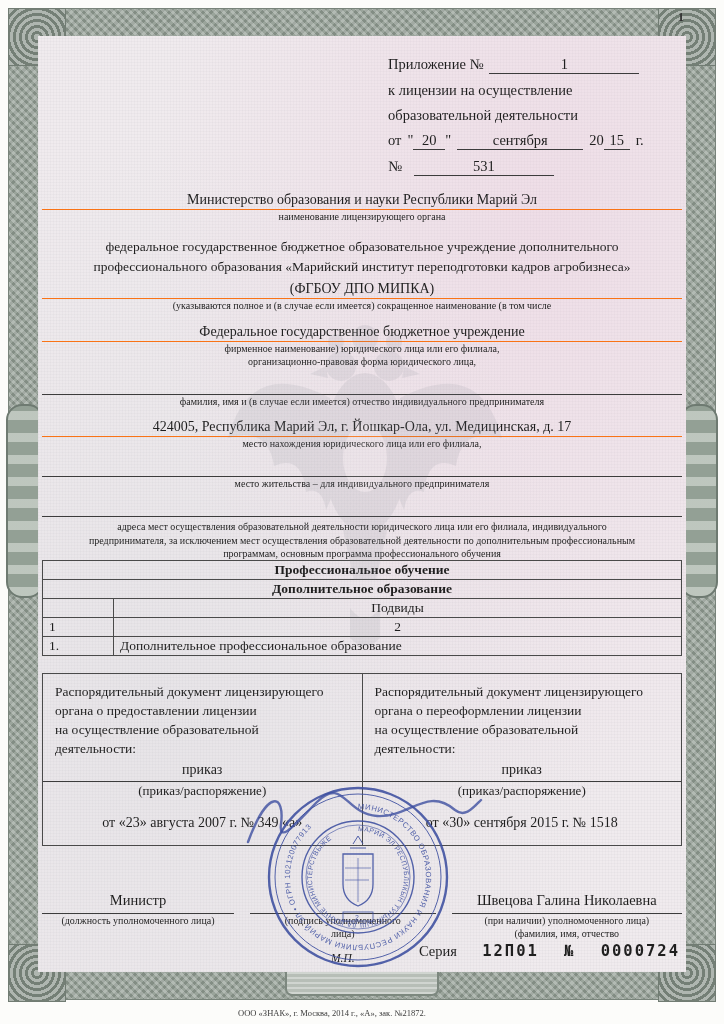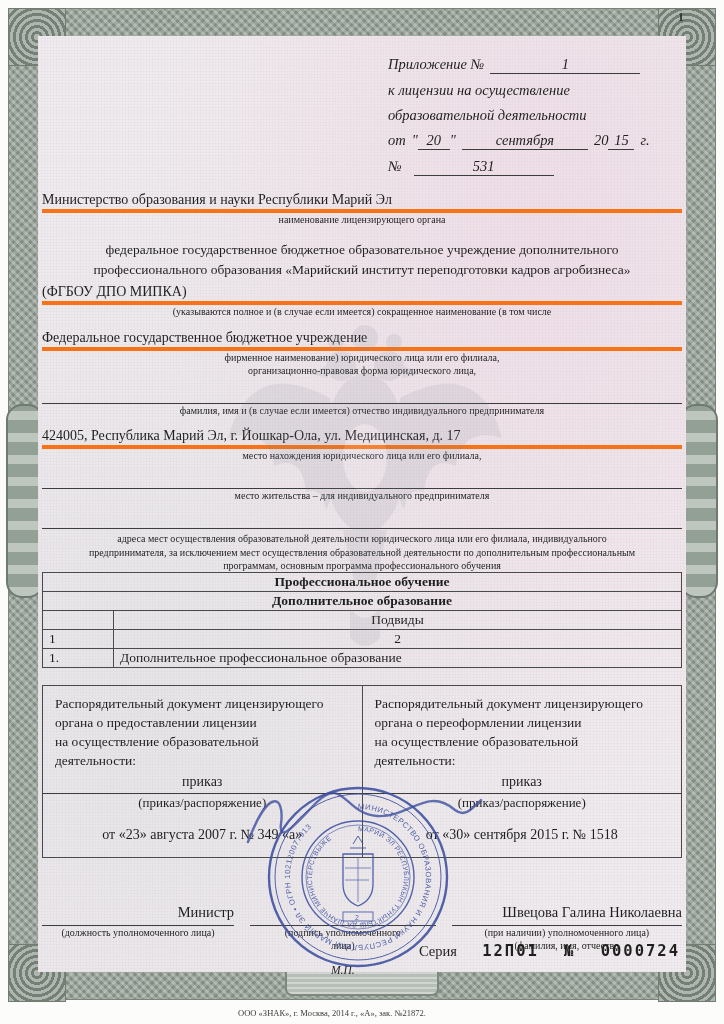--- a/index.html
+++ b/index.html
@@ -26,27 +26,27 @@
           background:#b7beb7;border:2px solid #7d887f;border-radius:7px;
           background-image:repeating-linear-gradient(0deg, rgba(255,255,255,.35) 0 2px, rgba(0,0,0,0) 2px 5px);}
   .paper{position:absolute;left:38px;right:38px;top:36px;bottom:52px;background-color:#f0ebee;
          background-image:
            radial-gradient(ellipse at 78% 20%, rgba(236,193,216,.32), rgba(0,0,0,0) 55%),
            radial-gradient(ellipse at 18% 72%, rgba(198,203,208,.22), rgba(0,0,0,0) 60%),
            repeating-linear-gradient(0deg, rgba(120,120,130,.045) 0 1px, rgba(0,0,0,0) 1px 3px),
            repeating-linear-gradient(90deg, rgba(120,120,130,.045) 0 1px, rgba(0,0,0,0) 1px 3px);}
   .doc{position:absolute;left:42px;right:42px;top:42px;bottom:40px;}
   
-  .value-line{text-align:left;border-bottom:4px solid #f97316;font-size:14px;padding-bottom:1px;}
+  .value-line{text-align:center;border-bottom:1px solid #f97316;font-size:14px;padding-bottom:1px;}
   .blank-line{height:15px;border-bottom:1px solid #3c3c3c;}
   .caption{text-align:center;font-size:10px;line-height:1.32;color:#242424;}
   .page-no{position:absolute;top:10px;right:40px;font-size:12.5px;font-weight:bold;color:#333;}
   
   .appendix{width:280px;margin:14px 14px 0 auto;font-size:14.5px;}
-  .appendix .row{display:flex;align-items:baseline;margin-bottom:8px;white-space:nowrap;font-style:italic;}
+  .appendix .row{display:flex;align-items:baseline;margin-bottom:8px;white-space:nowrap;}
   .u{border-bottom:1px solid #3c3c3c;text-align:center;display:inline-block;}
   .u.num{width:150px;} .u.day{width:32px;} .u.month{width:126px;} .u.year{width:26px;} .u.lic{width:140px;}
   .appendix .gap{width:6px;}
   
   .authority{margin-top:16px;}
   .orgpar{margin-top:14px;text-align:center;font-size:13.5px;line-height:1.45;}
   .shortname{margin-top:5px;font-size:14px;}
   .legal{margin-top:11px;}
   .fieldgap{margin-top:11px;}
   .note{margin-top:3px;}
@@ -60,21 +60,21 @@
   table.orders{width:100%;border-collapse:collapse;margin-top:17px;font-size:13.5px;}
   table.orders td{border:1px solid #4a4a4a;width:50%;vertical-align:top;padding:8px 12px 14px;}
   .order-head{line-height:1.42;}
   .order-type{text-align:center;font-size:14px;border-bottom:1px solid #3c3c3c;margin:3px -12px 0;padding-bottom:3px;}
   .order-cap{text-align:center;font-size:13px;margin-top:1px;}
   .order-details{text-align:center;font-size:14px;margin-top:16px;}
   
   .sigrow{display:flex;justify-content:space-between;margin-top:46px;}
   .sig-col{position:relative;}
   .sig-col.left{width:30%;} .sig-col.mid{width:29%;} .sig-col.right{width:36%;}
-  .sig-val{text-align:right;font-size:14.5px;border-bottom:1px solid #3c3c3c;padding-bottom:2px;min-height:19px;}
+  .sig-val{text-align:center;font-size:14.5px;border-bottom:1px solid #3c3c3c;padding-bottom:2px;min-height:19px;}
   .mp{ text-align:center;font-size:11.5px;margin-top:12px;font-style:italic;}
   
   .stamp{position:absolute;left:223px;top:742px;opacity:.88;}
   .autograph{position:absolute;left:196px;top:736px;}
   .eagle{position:absolute;left:168px;top:196px;opacity:.12;}
   .series{position:absolute;right:2px;top:900px;font-size:14.5px;white-space:nowrap;}
   .series .mono{font-family:"DejaVu Sans Mono","Liberation Mono",monospace;font-weight:bold;font-size:15.5px;letter-spacing:2px;}
   .series .sp{display:inline-block;width:18px;}
   .print-footer{position:absolute;left:0;right:60px;bottom:6px;text-align:center;font-size:8.5px;color:#3a3a3a;}
 </style>

